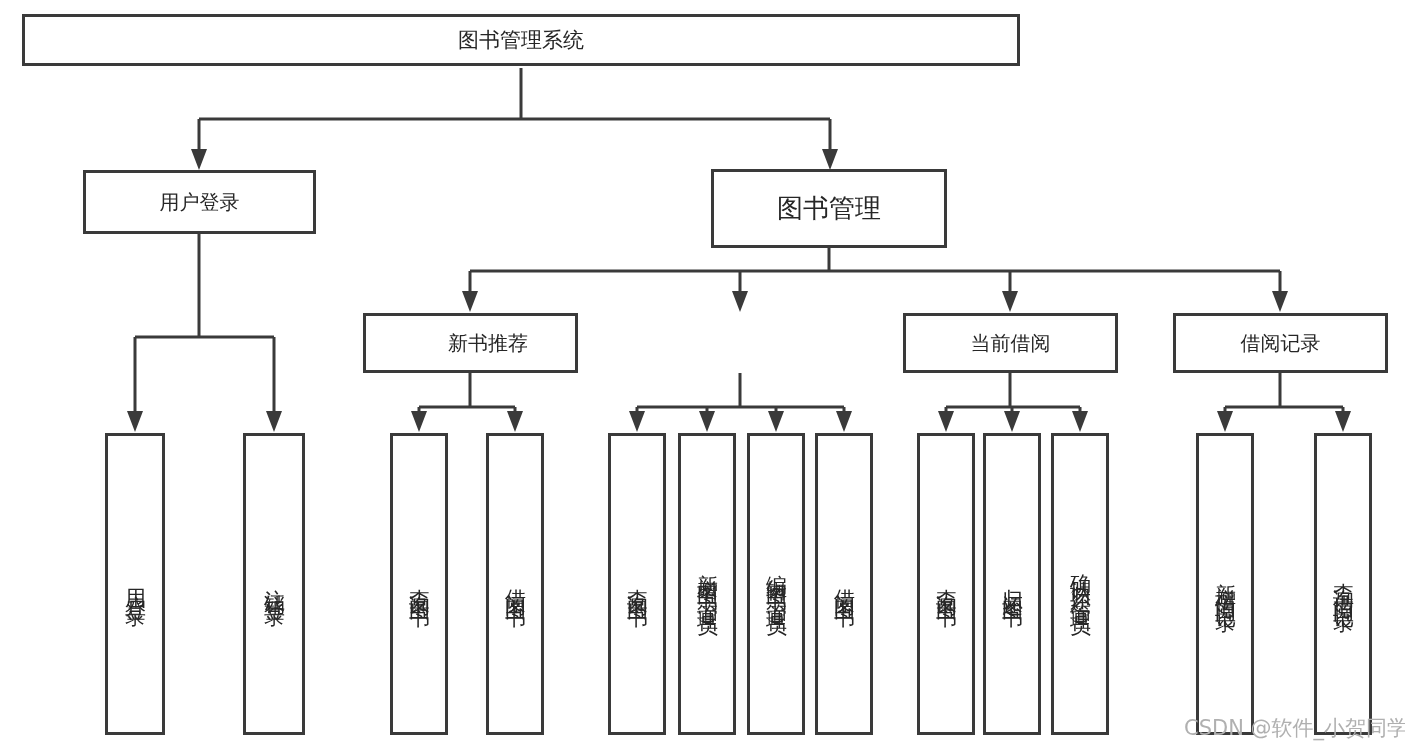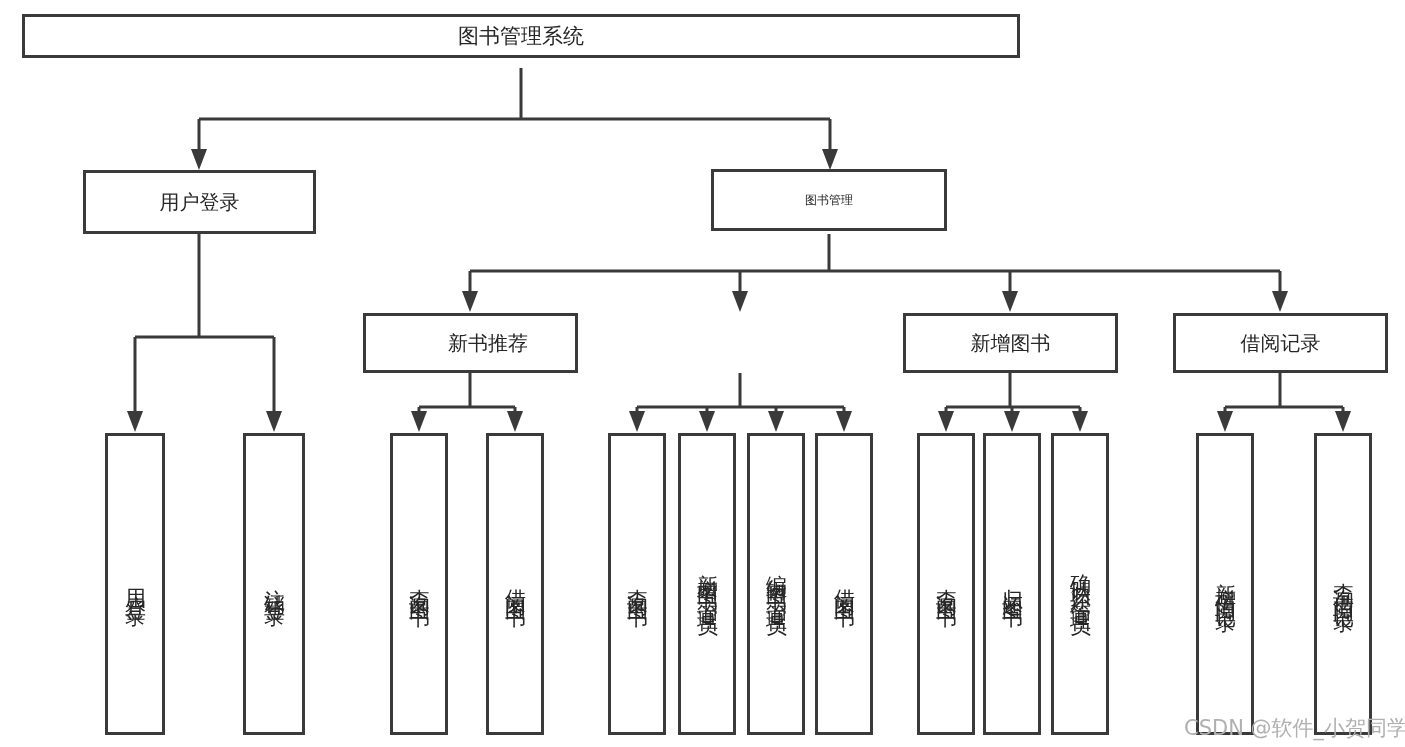--- a/index.html
+++ b/index.html
@@ -26,23 +26,23 @@
   }
   .node {
     position: absolute;
     border: 3px solid var(--line);
     background: var(--background);
     color: var(--text);
     display: flex;
     align-items: center;
     justify-content: center;
   }
-  .node-root  { left: 22px;  top: 14px;  width: 998px; height: 44px; font-size: 21px; text-align: center; }
+  .node-root  { left: 22px;  top: 14px;  width: 998px; height: 52px; font-size: 21px; text-align: center; }
   .node-l2-a  { left: 83px;  top: 170px; width: 233px; height: 64px; font-size: 20px; }
-  .node-l2-b  { left: 711px; top: 169px; width: 236px; height: 62px; font-size: 12px; }
+  .node-l2-b  { left: 711px; top: 169px; width: 236px; height: 79px; font-size: 26px; }
   .node-l3    { top: 313px; width: 215px; height: 60px; font-size: 20px; }
   .node-l3-1  { left: 363px; padding-left: 35px; }
   .node-l3-2  { left: 633px; }
   .node-l3-3  { left: 903px; }
   .node-l3-4  { left: 1173px; }
   .leaf {
     position: absolute;
     top: 433px;
     height: 302px;
     border: 3px solid var(--line);
@@ -146,21 +146,21 @@
                M1335,411 L1351,411 L1343,432 Z"></path>
     </g>
   </svg>
 
   <div class="node node-root">图书管理系统</div>
 
   <div class="node node-l2-a">用户登录</div>
   <div class="node node-l2-b">图书管理</div>
 
   <div class="node node-l3 node-l3-1">新书推荐</div>
-  <div class="node node-l3 node-l3-3">新增图书</div>
+  <div class="node node-l3 node-l3-3">当前借阅</div>
   <div class="node node-l3 node-l3-4">借阅记录</div>
 
   <div class="leaf leaf-1">
     <span>用户登录</span>
   </div>
   <div class="leaf leaf-2">
     <span>注销登录</span>
   </div>
 
   <div class="leaf leaf-3">

